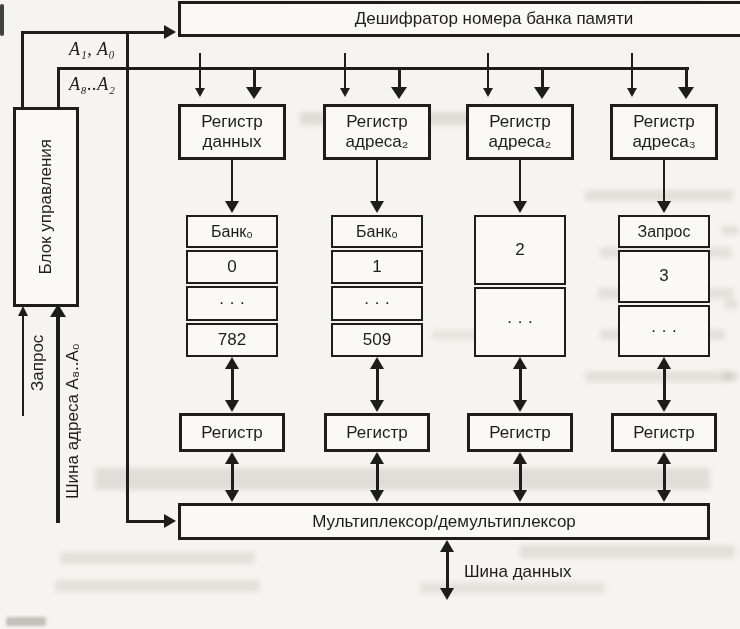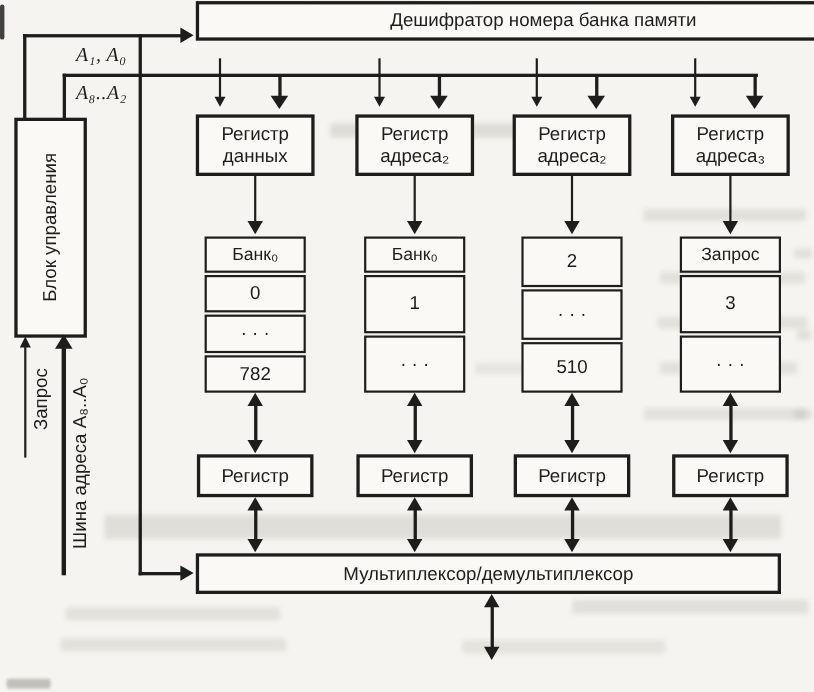--- a/index.html
+++ b/index.html
@@ -138,20 +138,21 @@
     <div class="box regaddr">
       <span>Регистр</span>
       <span>адреса₂</span>
     </div>
     <div class="line" style="left:calc(var(--c) - 1px);top:159px;width:2px;height:44px"></div>
     <div class="ah ah-d-m" style="left:calc(var(--c) - 7px);top:201px"></div>
     <div class="bank">
       <div class="bank-cell bank-head">Банк₀</div>
       <div class="bank-cell">1</div>
       <div class="bank-cell">· · ·</div>
+      <div class="bank-cell">509</div>
     </div>
     <div class="ah ah-u-m" style="left:calc(var(--c) - 7px);top:357px"></div>
     <div class="line" style="left:calc(var(--c) - 1.5px);top:366px;width:3px;height:38px"></div>
     <div class="ah ah-d-m" style="left:calc(var(--c) - 7px);top:400px"></div>
     <div class="box ioreg">
       <span>Регистр</span>
     </div>
     <div class="ah ah-u-m" style="left:calc(var(--c) - 7px);top:452px"></div>
     <div class="line" style="left:calc(var(--c) - 1.5px);top:461px;width:3px;height:32px"></div>
     <div class="ah ah-d-m" style="left:calc(var(--c) - 7px);top:490px"></div>
@@ -164,21 +165,20 @@
     <div class="ah ah-d-l" style="left:calc(var(--c) + 14px);top:87px"></div>
     <div class="box regaddr">
       <span>Регистр</span>
       <span>адреса₂</span>
     </div>
     <div class="line" style="left:calc(var(--c) - 1px);top:159px;width:2px;height:44px"></div>
     <div class="ah ah-d-m" style="left:calc(var(--c) - 7px);top:201px"></div>
     <div class="bank">
       <div class="bank-cell">2</div>
       <div class="bank-cell">· · ·</div>
-      <div class="bank-cell">510</div>
     </div>
     <div class="ah ah-u-m" style="left:calc(var(--c) - 7px);top:357px"></div>
     <div class="line" style="left:calc(var(--c) - 1.5px);top:366px;width:3px;height:38px"></div>
     <div class="ah ah-d-m" style="left:calc(var(--c) - 7px);top:400px"></div>
     <div class="box ioreg">
       <span>Регистр</span>
     </div>
     <div class="ah ah-u-m" style="left:calc(var(--c) - 7px);top:452px"></div>
     <div class="line" style="left:calc(var(--c) - 1.5px);top:461px;width:3px;height:32px"></div>
     <div class="ah ah-d-m" style="left:calc(var(--c) - 7px);top:490px"></div>
@@ -211,14 +211,15 @@
     <div class="ah ah-d-m" style="left:calc(var(--c) - 7px);top:490px"></div>
   </div>
 
   <div class="box" style="left:178px;top:503px;width:532px;height:37px">
     <span>Мультиплексор/демультиплексор</span>
   </div>
 
   <div class="ah ah-u-m" style="left:440px;top:540px"></div>
   <div class="line" style="left:446px;top:550px;width:3px;height:40px"></div>
   <div class="ah ah-d-m" style="left:440px;top:588px"></div>
+  <div style="position:absolute;left:464px;top:562px;font-size:17px">Шина данных</div>
 
 </div>
 
 </body></html>

